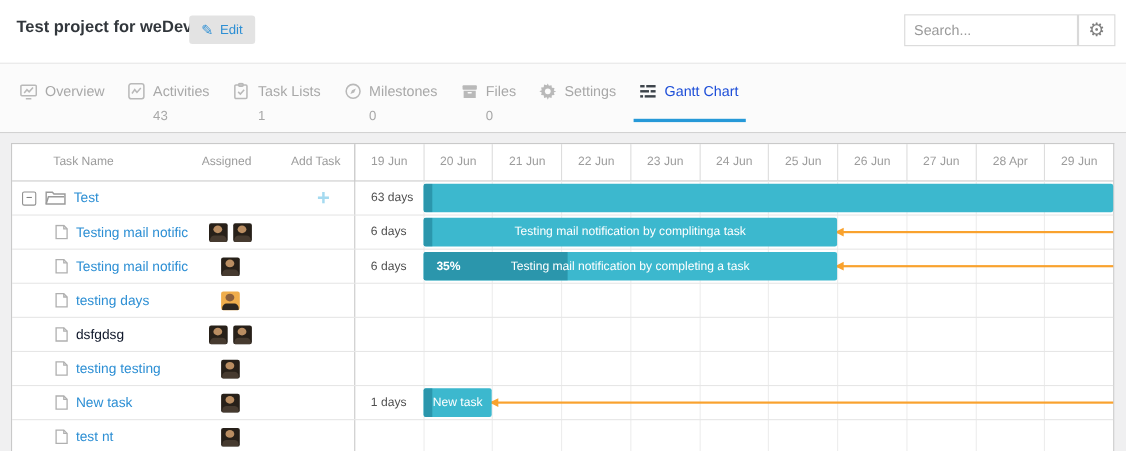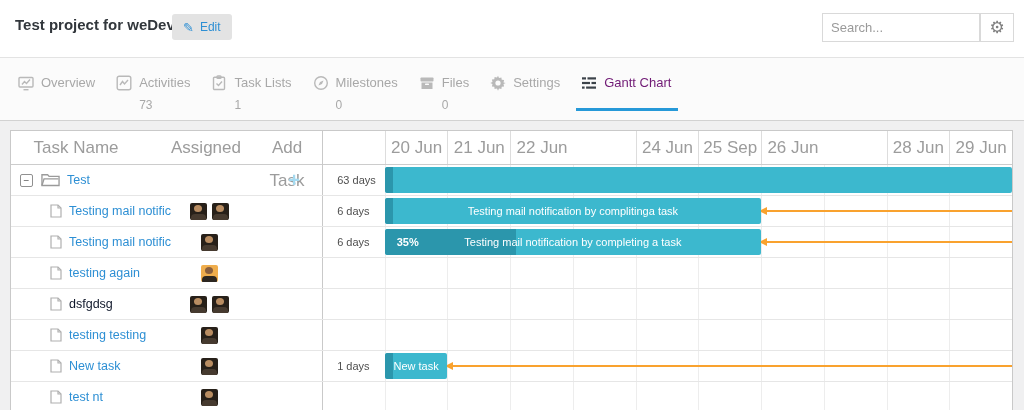--- a/index.html
+++ b/index.html
@@ -20,28 +20,28 @@
   .search::placeholder{color:#9a9a9a}
   .gear-btn{position:absolute;left:980px;top:13px;width:34px;height:29px;border:1px solid #d9d9d9;background:#fff;color:#7f7f7f;
     font-size:17px;line-height:27px;text-align:center;padding:0;cursor:pointer}
   
   .tabbar{position:absolute;left:0;top:58px;width:1024px;height:63px;background:#fbfbfb;border-bottom:1px solid #d2d2d2;
     display:flex;align-items:flex-start;padding:16px 0 15px 18px;box-sizing:border-box;gap:21px}
   .tab{position:relative;color:#a8a8a8;font-size:13px;cursor:pointer;height:46px}
   .tab-top{display:flex;align-items:center;gap:7px;height:17px}
   .ticon{width:16px;height:16px;display:inline-flex;color:#b9b9b9}
   .ticon svg{width:16px;height:16px}
-  .tab.active{color:#701a75}
+  .tab.active{color:#1d4ed8}
   .tab.active .ticon{color:#3c434a}
   .tab-count{margin:7px 0 0 23px;font-size:12px;color:#a8a8a8}
   .tab-underline{position:absolute;left:-5px;right:-7px;top:34px;height:3px;background:#2699d8}
   
   .gantt{position:absolute;left:10px;top:130px;width:1003px;height:281px;background:#fff;
     border:1px solid #c9c9c9;border-bottom:none;box-sizing:border-box}
-  .g-hcell{position:absolute;top:0;height:33px;line-height:33px;text-align:center;font-size:17px;color:#9c9c9c}
+  .g-hcell{position:absolute;top:0;height:33px;line-height:33px;text-align:center;font-size:11px;color:#9c9c9c}
   .g-hborder{position:absolute;left:0;top:33px;width:1001px;height:1px;background:#ccc}
   .g-date{border-left:1px solid #ddd;box-sizing:border-box}
   .g-vline{position:absolute;top:34px;bottom:0;width:1px;background:#ededed}
   .g-vline.strong{top:0;background:#c9c9c9}
   .g-row{position:absolute;left:0;width:1001px;height:31px;border-bottom:1px solid #e6e6e6;box-sizing:border-box}
   .task-cell{position:absolute;left:0;top:0;height:100%;display:flex;align-items:center;z-index:2}
   .minus{width:13px;height:13px;border:1px solid #909090;border-radius:2px;font-size:10px;line-height:11px;text-align:center;
     color:#555;margin-left:9px;box-sizing:border-box;cursor:pointer;flex:none}
   .ficon{display:flex;flex:none}
   .group .ficon{margin-left:8px}
@@ -100,21 +100,21 @@
     <div class="tab">
       <div class="tab-top">
         <span class="ticon">
           <svg viewBox="0 0 16 16" fill="none" stroke="currentColor" stroke-width="1.4">
             <rect x="1.2" y="1.2" width="13.6" height="13.6" rx="2"></rect>
             <path d="M4 10l2.5-3.5 2 2.5L12 5"></path>
           </svg>
         </span>
         <span class="tab-label">Activities</span>
       </div>
-      <div class="tab-count">73</div>
+      <div class="tab-count">43</div>
     </div>
     <div class="tab">
       <div class="tab-top">
         <span class="ticon">
           <svg viewBox="0 0 16 16" fill="none" stroke="currentColor" stroke-width="1.4">
             <rect x="2.5" y="2.2" width="11" height="12.3" rx="1"></rect>
             <rect x="6" y="1" width="4" height="2.4" rx="0.8"></rect>
             <path d="M5.5 8.5l2 2 3.5-4"></path>
           </svg>
         </span>
@@ -173,27 +173,30 @@
         <span class="tab-label">Gantt Chart</span>
       </div>
       <div class="tab-underline" style="background: rgb(38, 153, 216);"></div>
     </div>
   </div>
 
 <div class="gantt" id="gantt">
     <div class="g-hcell" style="left: 0px; width: 130px;">Task Name</div>
     <div class="g-hcell" style="left: 155px; width: 80px;">Assigned</div>
     <div class="g-hcell" style="left: 245px; width: 62px;">Add Task</div>
+    <div class="g-hcell g-date" style="left: 311px; width: 62.7273px;">19 Jun</div>
     <div class="g-hcell g-date" style="left: 373.727px; width: 62.7273px;">20 Jun</div>
     <div class="g-hcell g-date" style="left: 436.455px; width: 62.7273px;">21 Jun</div>
     <div class="g-hcell g-date" style="left: 499.182px; width: 62.7273px;">22 Jun</div>
+    <div class="g-hcell g-date" style="left: 561.909px; width: 62.7273px;">23 Jun</div>
     <div class="g-hcell g-date" style="left: 624.636px; width: 62.7273px;">24 Jun</div>
-    <div class="g-hcell g-date" style="left: 687.364px; width: 62.7273px;">25 Sep</div>
+    <div class="g-hcell g-date" style="left: 687.364px; width: 62.7273px;">25 Jun</div>
     <div class="g-hcell g-date" style="left: 750.091px; width: 62.7273px;">26 Jun</div>
-    <div class="g-hcell g-date" style="left: 875.545px; width: 62.7273px;">28 Jun</div>
+    <div class="g-hcell g-date" style="left: 812.818px; width: 62.7273px;">27 Jun</div>
+    <div class="g-hcell g-date" style="left: 875.545px; width: 62.7273px;">28 Apr</div>
     <div class="g-hcell g-date" style="left: 938.273px; width: 62.7273px;">29 Jun</div>
     <div class="g-hborder"></div>
     <div class="g-vline strong" style="left: 311px;"></div>
     <div class="g-vline" style="left: 373.727px;"></div>
     <div class="g-vline" style="left: 436.455px;"></div>
     <div class="g-vline" style="left: 499.182px;"></div>
     <div class="g-vline" style="left: 561.909px;"></div>
     <div class="g-vline" style="left: 624.636px;"></div>
     <div class="g-vline" style="left: 687.364px;"></div>
     <div class="g-vline" style="left: 750.091px;"></div>
@@ -271,21 +274,21 @@
       <div class="arrow-head" style="left: 748.091px; top: 11px; border-right: 8px solid rgb(249, 162, 46);"></div>
     </div>
     <div class="g-row child" style="top: 127px;">
       <div class="task-cell" style="width: 311px;">
         <span class="ficon">
           <svg viewBox="0 0 12 14" width="12" height="14" fill="#fff" stroke="#b0b0b0" stroke-width="1.2">
             <path d="M1 1h7l3 3v9H1z"></path>
             <path d="M8 1v3h3" fill="none"></path>
           </svg>
         </span>
-        <span class="task-link" style="color: rgb(45, 143, 212);">testing again</span>
+        <span class="task-link" style="color: rgb(45, 143, 212);">testing days</span>
       </div>
       <div class="avatars">
         <span class="avatar avatar-orange">
           <span class="head"></span>
           <span class="body"></span>
         </span>
       </div>
     </div>
     <div class="g-row child" style="top: 158px;">
       <div class="task-cell" style="width: 311px;">

